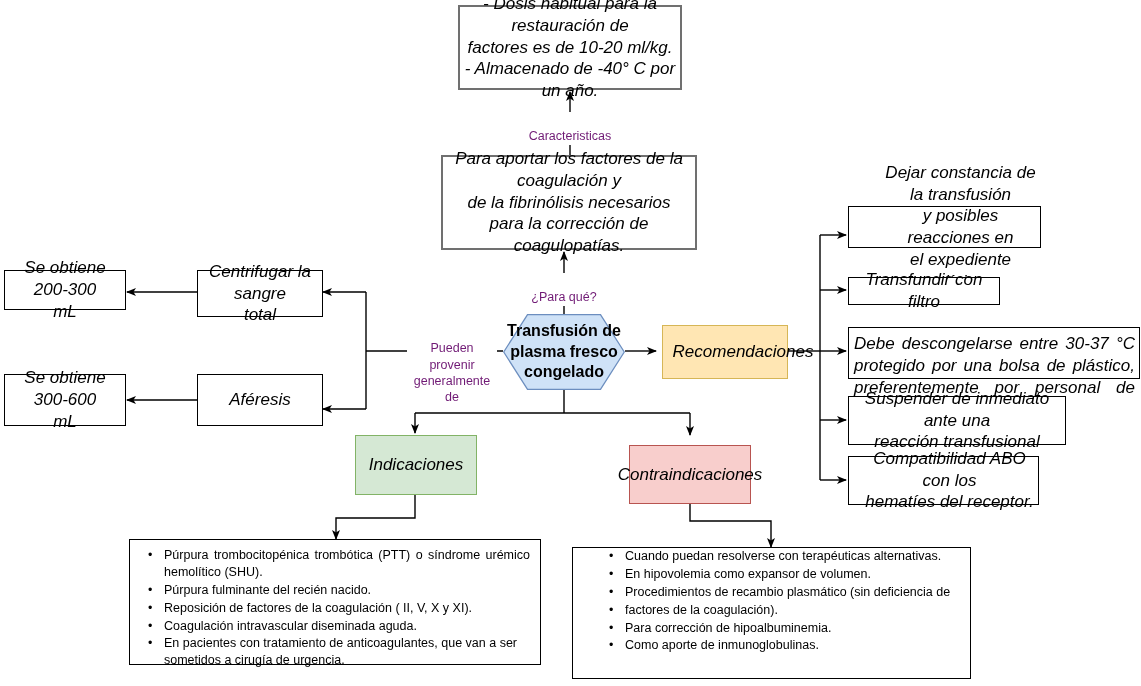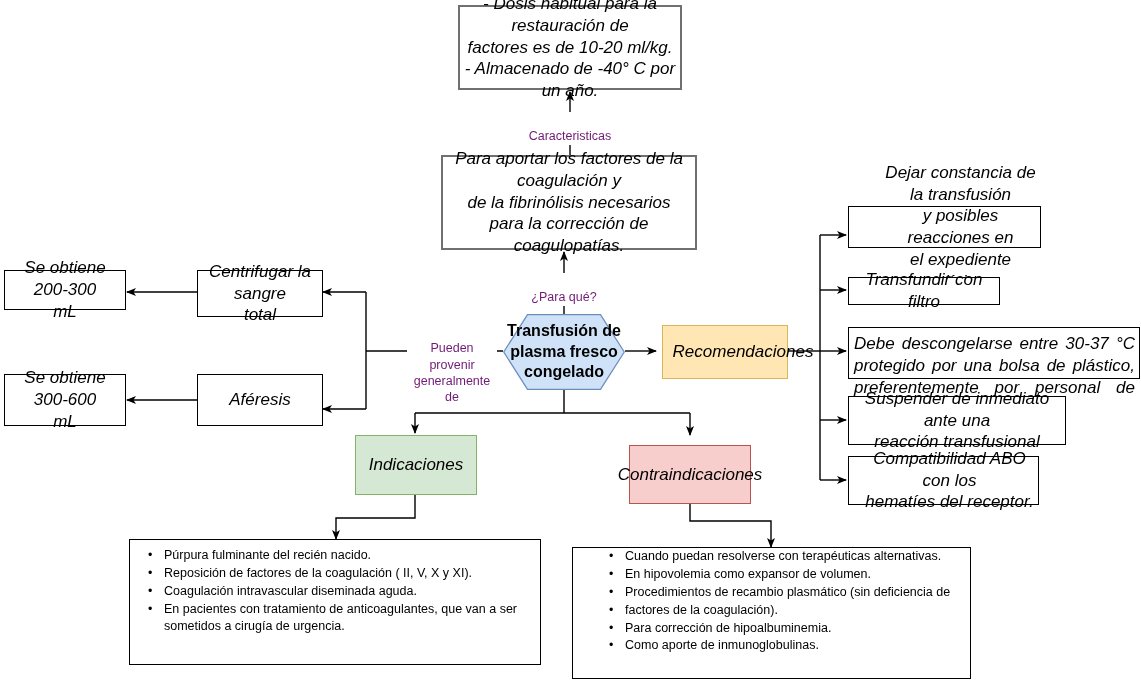--- a/index.html
+++ b/index.html
@@ -236,20 +236,21 @@
   <div class="node green" style="left:355px; top:435px; width:122px; height:60px;">
     <span>Indicaciones</span>
   </div>
 
   <div class="node red" style="left:629px; top:437px; width:122px; height:59px;margin-top:8px;">
     <span>Contraindicaciones</span>
   </div>
 
   <div class="listbox lb-just" style="left:129px; top:539px; width:412px; height:126px; padding-top:7px;">
     <ul>
+        <li>Púrpura trombocitopénica trombótica (PTT) o síndrome urémico hemolítico (SHU).</li>
         <li>Púrpura fulminante del recién nacido.</li>
         <li>Reposición de factores de la coagulación ( II, V, X y XI).</li>
         <li>Coagulación intravascular diseminada aguda.</li>
         <li>En pacientes con tratamiento de anticoagulantes, que van a ser sometidos a cirugía de urgencia.</li>
       </ul>
   </div>
 
   <div class="listbox lb-left" style="left:572px; top:547px; width:399px; height:132px; ">
     <ul style="padding-left:52px;">
         <li>Cuando puedan resolverse con terapéuticas alternativas.</li>

